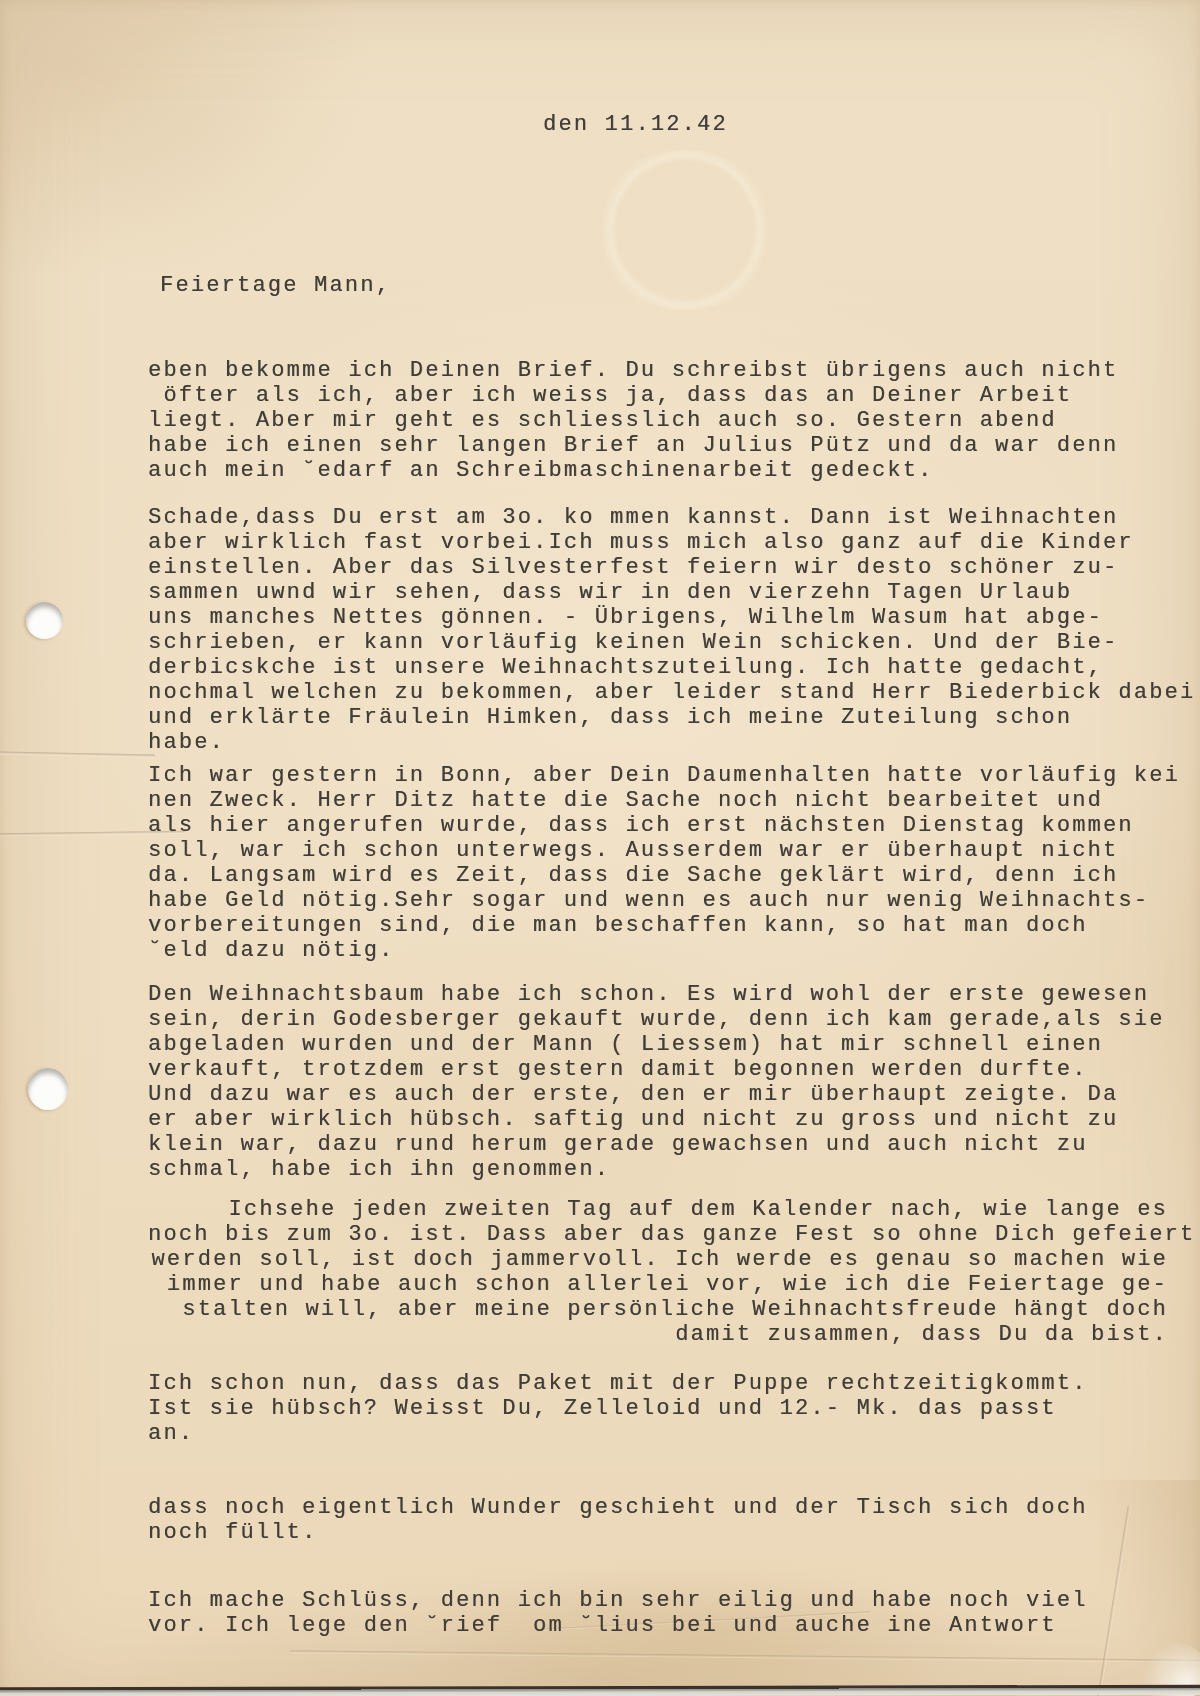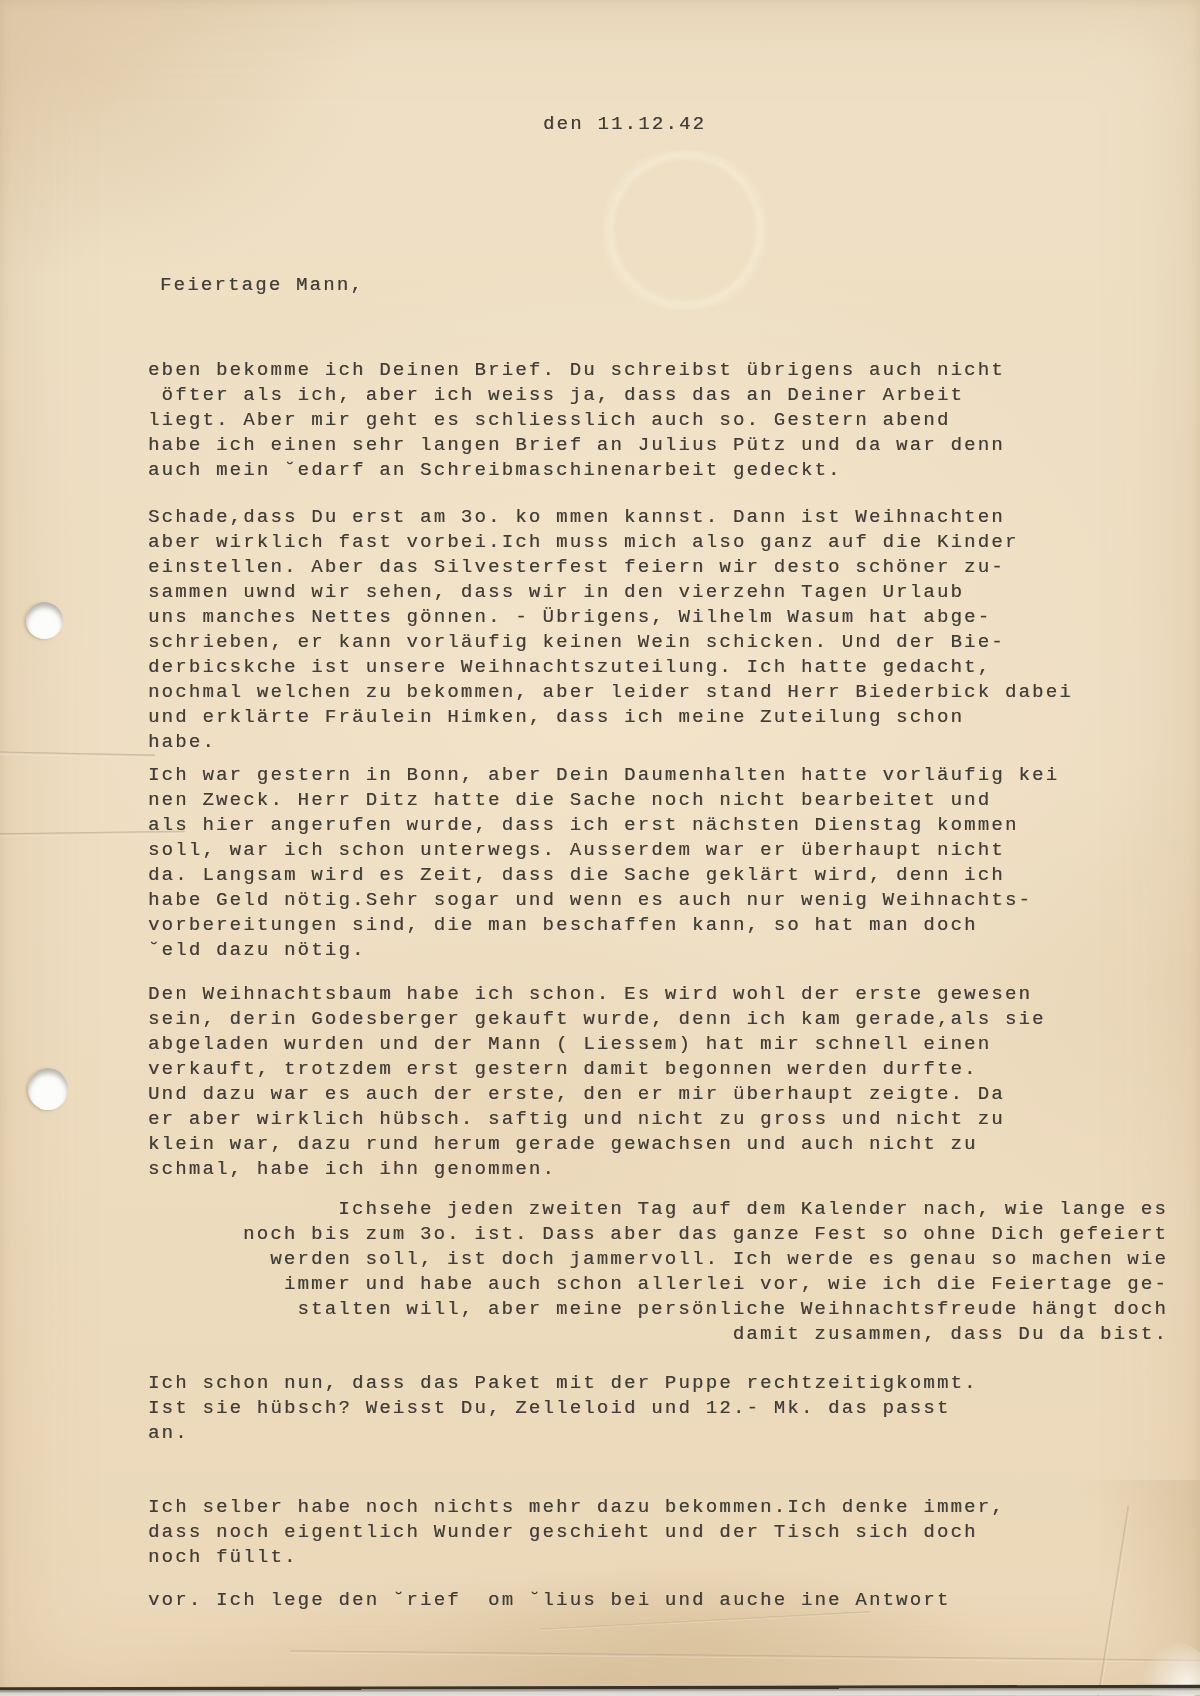--- a/index.html
+++ b/index.html
@@ -81,21 +81,21 @@
     transform: rotate(-0.12deg);
     background: linear-gradient(180deg,
       #39332b 0px, #39332b 3px,
       #8d8a82 3px, #b5b2aa 5px,
       #d8d5ce 6px, #e4e2dc 10px);
   }
   
   .tw {
     position: absolute;
     color: #403c37;
-    font-size: 19px;
+    font-size: 22px;
     line-height: 25px;
     letter-spacing: 2.2px;
     white-space: pre;
     text-shadow: 0.4px 0.3px 0.6px rgba(62,57,50,0.55);
   }
   .date-line  { left: 543px; top: 112px; }
   .salutation { left: 160px; top: 273px; }
   .para { left: 148px; width: 1020px; }
   .p0 { top: 358px; }
   .p1 { top: 505px; }
@@ -129,17 +129,17 @@
 
   <div class="tw date-line">den 11.12.42</div>
   <div class="tw salutation">Feiertage Mann,</div>
 
   <div class="tw para p0"><div class="line">eben bekomme ich Deinen Brief. Du schreibst übrigens auch nicht</div><div class="line"> öfter als ich, aber ich weiss ja, dass das an Deiner Arbeit</div><div class="line">liegt. Aber mir geht es schliesslich auch so. Gestern abend</div><div class="line">habe ich einen sehr langen Brief an Julius Pütz und da war denn</div><div class="line">auch mein ˘edarf an Schreibmaschinenarbeit gedeckt.</div></div>
   <div class="tw para p1"><div class="line">Schade,dass Du erst am 3o. ko mmen kannst. Dann ist Weihnachten</div><div class="line">aber wirklich fast vorbei.Ich muss mich also ganz auf die Kinder</div><div class="line">einstellen. Aber das Silvesterfest feiern wir desto schöner zu-</div><div class="line">sammen uwnd wir sehen, dass wir in den vierzehn Tagen Urlaub</div><div class="line">uns manches Nettes gönnen. - Übrigens, Wilhelm Wasum hat abge-</div><div class="line">schrieben, er kann vorläufig keinen Wein schicken. Und der Bie-</div><div class="line">derbicskche ist unsere Weihnachtszuteilung. Ich hatte gedacht,</div><div class="line">nochmal welchen zu bekommen, aber leider stand Herr Biederbick dabei</div><div class="line">und erklärte Fräulein Himken, dass ich meine Zuteilung schon</div><div class="line">habe.</div></div>
   <div class="tw para p2"><div class="line">Ich war gestern in Bonn, aber Dein Daumenhalten hatte vorläufig kei</div><div class="line">nen Zweck. Herr Ditz hatte die Sache noch nicht bearbeitet und</div><div class="line">als hier angerufen wurde, dass ich erst nächsten Dienstag kommen</div><div class="line">soll, war ich schon unterwegs. Ausserdem war er überhaupt nicht</div><div class="line">da. Langsam wird es Zeit, dass die Sache geklärt wird, denn ich</div><div class="line">habe Geld nötig.Sehr sogar und wenn es auch nur wenig Weihnachts-</div><div class="line">vorbereitungen sind, die man beschaffen kann, so hat man doch</div><div class="line">˘eld dazu nötig.</div></div>
   <div class="tw para p3"><div class="line">Den Weihnachtsbaum habe ich schon. Es wird wohl der erste gewesen</div><div class="line">sein, derin Godesberger gekauft wurde, denn ich kam gerade,als sie</div><div class="line">abgeladen wurden und der Mann ( Liessem) hat mir schnell einen</div><div class="line">verkauft, trotzdem erst gestern damit begonnen werden durfte.</div><div class="line">Und dazu war es auch der erste, den er mir überhaupt zeigte. Da</div><div class="line">er aber wirklich hübsch. saftig und nicht zu gross und nicht zu</div><div class="line">klein war, dazu rund herum gerade gewachsen und auch nicht zu</div><div class="line">schmal, habe ich ihn genommen.</div></div>
   <div class="tw para p4"><div class="line">Ichsehe jeden zweiten Tag auf dem Kalender nach, wie lange es</div><div class="line">noch bis zum 3o. ist. Dass aber das ganze Fest so ohne Dich gefeiert</div><div class="line">werden soll, ist doch jammervoll. Ich werde es genau so machen wie</div><div class="line">immer und habe auch schon allerlei vor, wie ich die Feiertage ge-</div><div class="line">stalten will, aber meine persönliche Weihnachtsfreude hängt doch</div><div class="line">damit zusammen, dass Du da bist.</div></div>
   <div class="tw para p5"><div class="line">Ich schon nun, dass das Paket mit der Puppe rechtzeitigkommt.</div><div class="line">Ist sie hübsch? Weisst Du, Zelleloid und 12.- Mk. das passt</div><div class="line">an.</div></div>
-  <div class="tw para p6"><div class="line">Ich selber habe noch nichts mehr dazu bekommen.Ich denke immer,</div><div class="line">dass noch eigentlich Wunder geschieht und der Tisch sich doch</div><div class="line">noch füllt.</div></div>
-  <div class="tw para p7"><div class="line">vor. Ich lege den ˘rief  om ˘lius bei und auche ine Antwort</div></div>
+  <div class="tw para p6"><div class="line">dass noch eigentlich Wunder geschieht und der Tisch sich doch</div><div class="line">noch füllt.</div></div>
+  <div class="tw para p7"><div class="line">Ich mache Schlüss, denn ich bin sehr eilig und habe noch viel</div><div class="line">vor. Ich lege den ˘rief  om ˘lius bei und auche ine Antwort</div></div>
 
   <div class="bottom-edge"></div>
 </div>
 
 </body></html>

